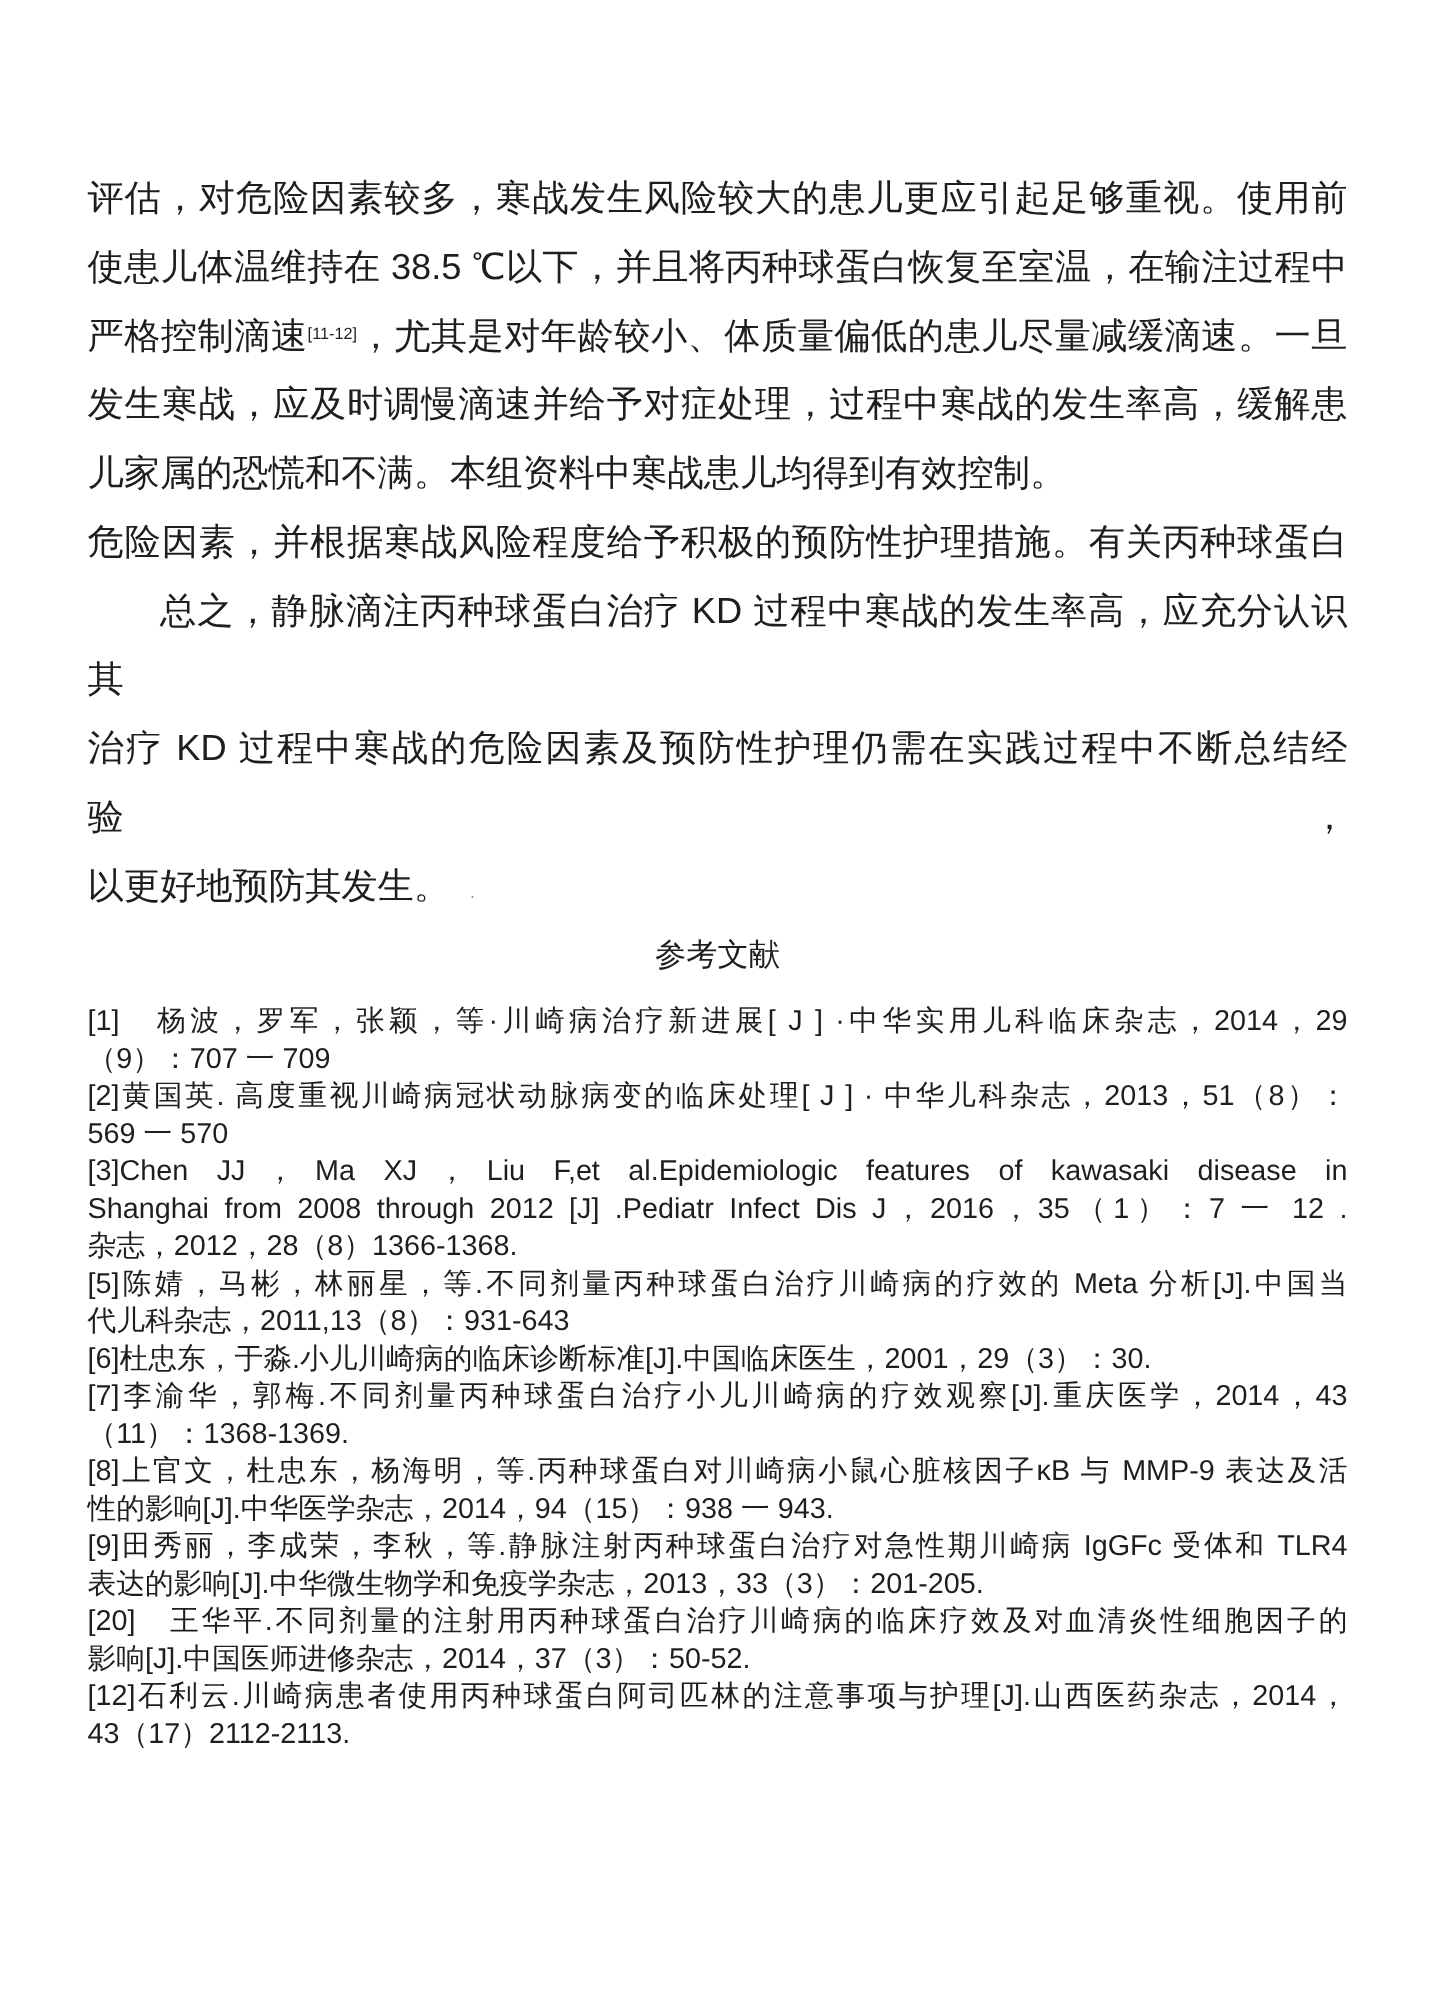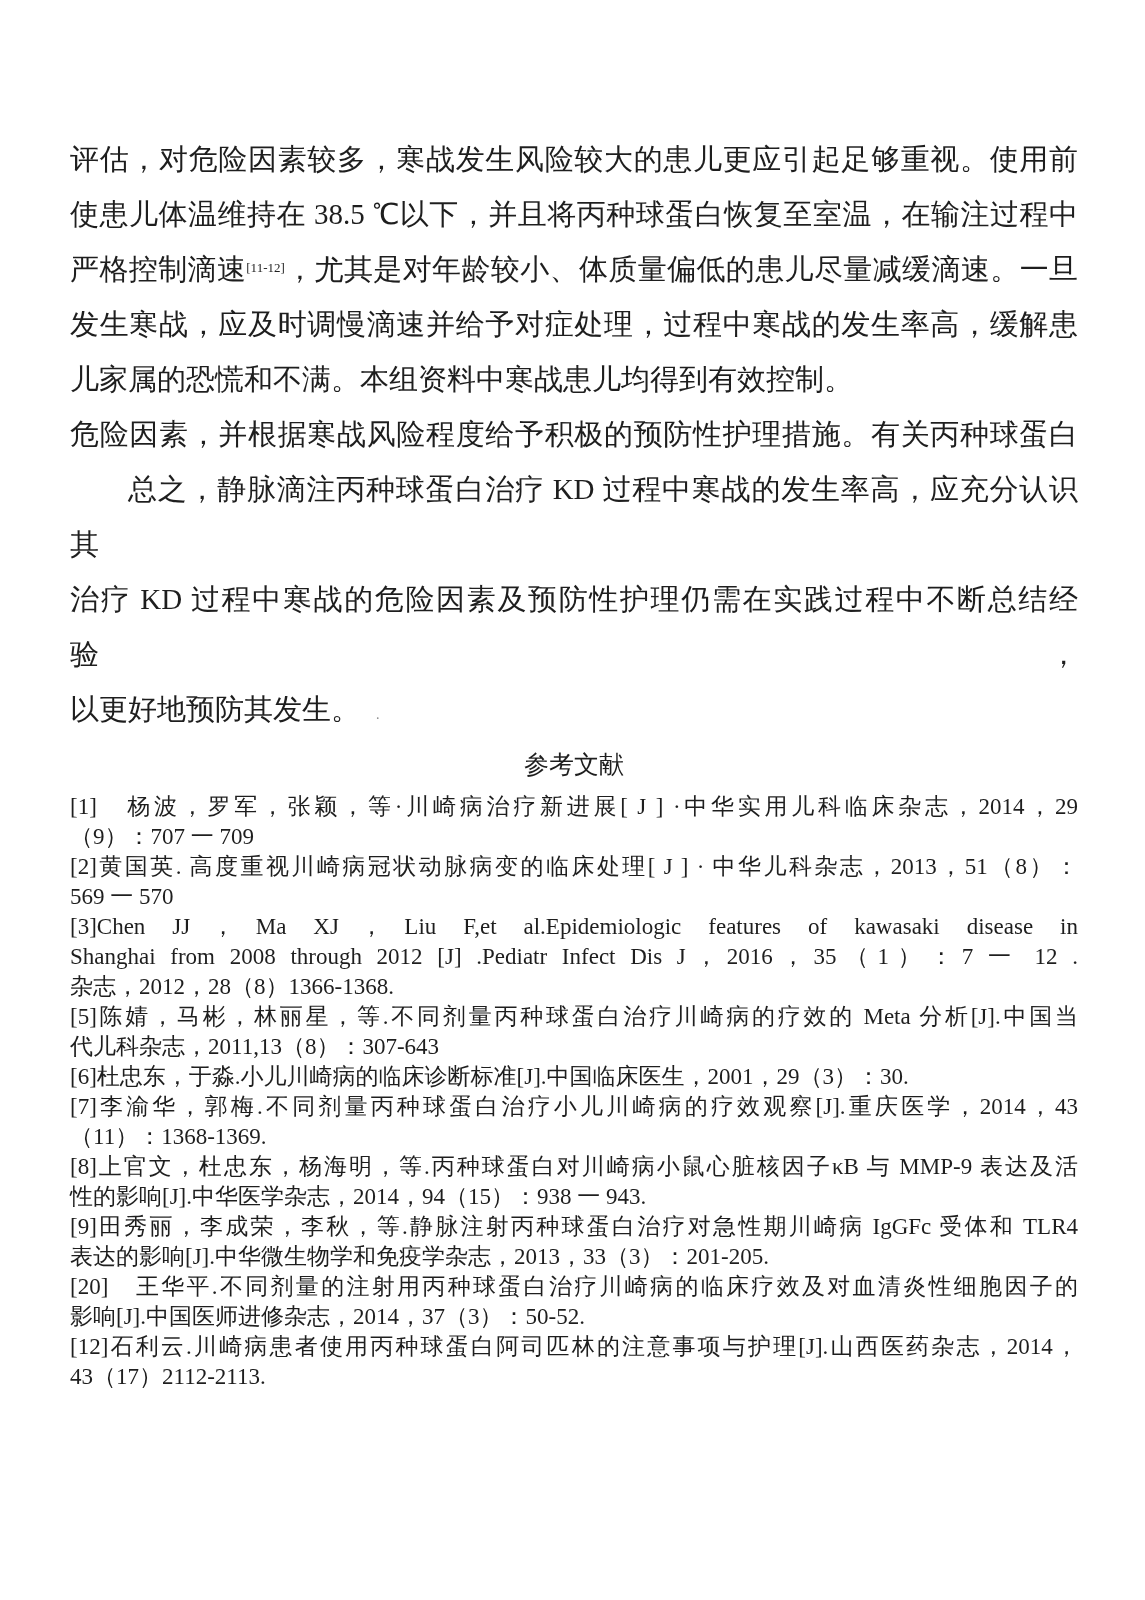--- a/index.html
+++ b/index.html
@@ -4,21 +4,21 @@
 <style>
   html, body { margin: 0; padding: 0; background: #ffffff; }
   .page {
     position: relative;
     width: 1145px;
     height: 1600px;
     box-sizing: border-box;
     background: #ffffff;
     padding: 132px 67px 0 70px;
     overflow: hidden;
-    font-family: Liberation Serif, serif;
+    font-family: Liberation Sans, sans-serif;
     color: #1e1e1e;
   }
   
   .ln {
     font-size: 29px;
     line-height: 55px;
     text-align: justify;
     text-justify: inter-character;
   }
   .ln.j   { text-align-last: justify; }
@@ -35,21 +35,21 @@
     padding-left: 16px;
   }
   
   .refs-heading {
     font-size: 25px;
     font-weight: normal;
     line-height: 34px;
     margin: 6px 0 0 0;
     text-align: center;
   }
-  .refs { margin-top: 10px; }
+  .refs { margin-top: 20px; }
   .rln {
     font-size: 23px;
     line-height: 30px;
     text-align: justify;
     text-justify: inter-character;
   }
   .rln.j    { text-align-last: justify; }
   .rln.left { text-align-last: left; }
 </style>
 </head>
@@ -85,21 +85,21 @@
     </div>
     <div>
       <div class="rln j">[3]Chen JJ，Ma XJ，Liu F,et al.Epidemiologic features of kawasaki disease in</div>
       <div class="rln j">Shanghai from 2008 through 2012 [J] .Pediatr Infect Dis J，2016，35（1）：7 一 12 .</div>
     </div>
     <div>
       <div class="rln left">杂志，2012，28（8）1366-1368.</div>
     </div>
     <div>
       <div class="rln j">[5]陈婧，马彬，林丽星，等.不同剂量丙种球蛋白治疗川崎病的疗效的 Meta 分析[J].中国当</div>
-      <div class="rln left">代儿科杂志，2011,13（8）：307-643</div>
+      <div class="rln left">代儿科杂志，2011,13（8）：931-643</div>
     </div>
     <div>
       <div class="rln left">[6]杜忠东，于淼.小儿川崎病的临床诊断标准[J].中国临床医生，2001，29（3）：30.</div>
     </div>
     <div>
       <div class="rln j">[7]李渝华，郭梅.不同剂量丙种球蛋白治疗小儿川崎病的疗效观察[J].重庆医学，2014，43</div>
       <div class="rln left">（11）：1368-1369.</div>
     </div>
     <div>
       <div class="rln j">[8]上官文，杜忠东，杨海明，等.丙种球蛋白对川崎病小鼠心脏核因子κB 与 MMP-9 表达及活</div>

